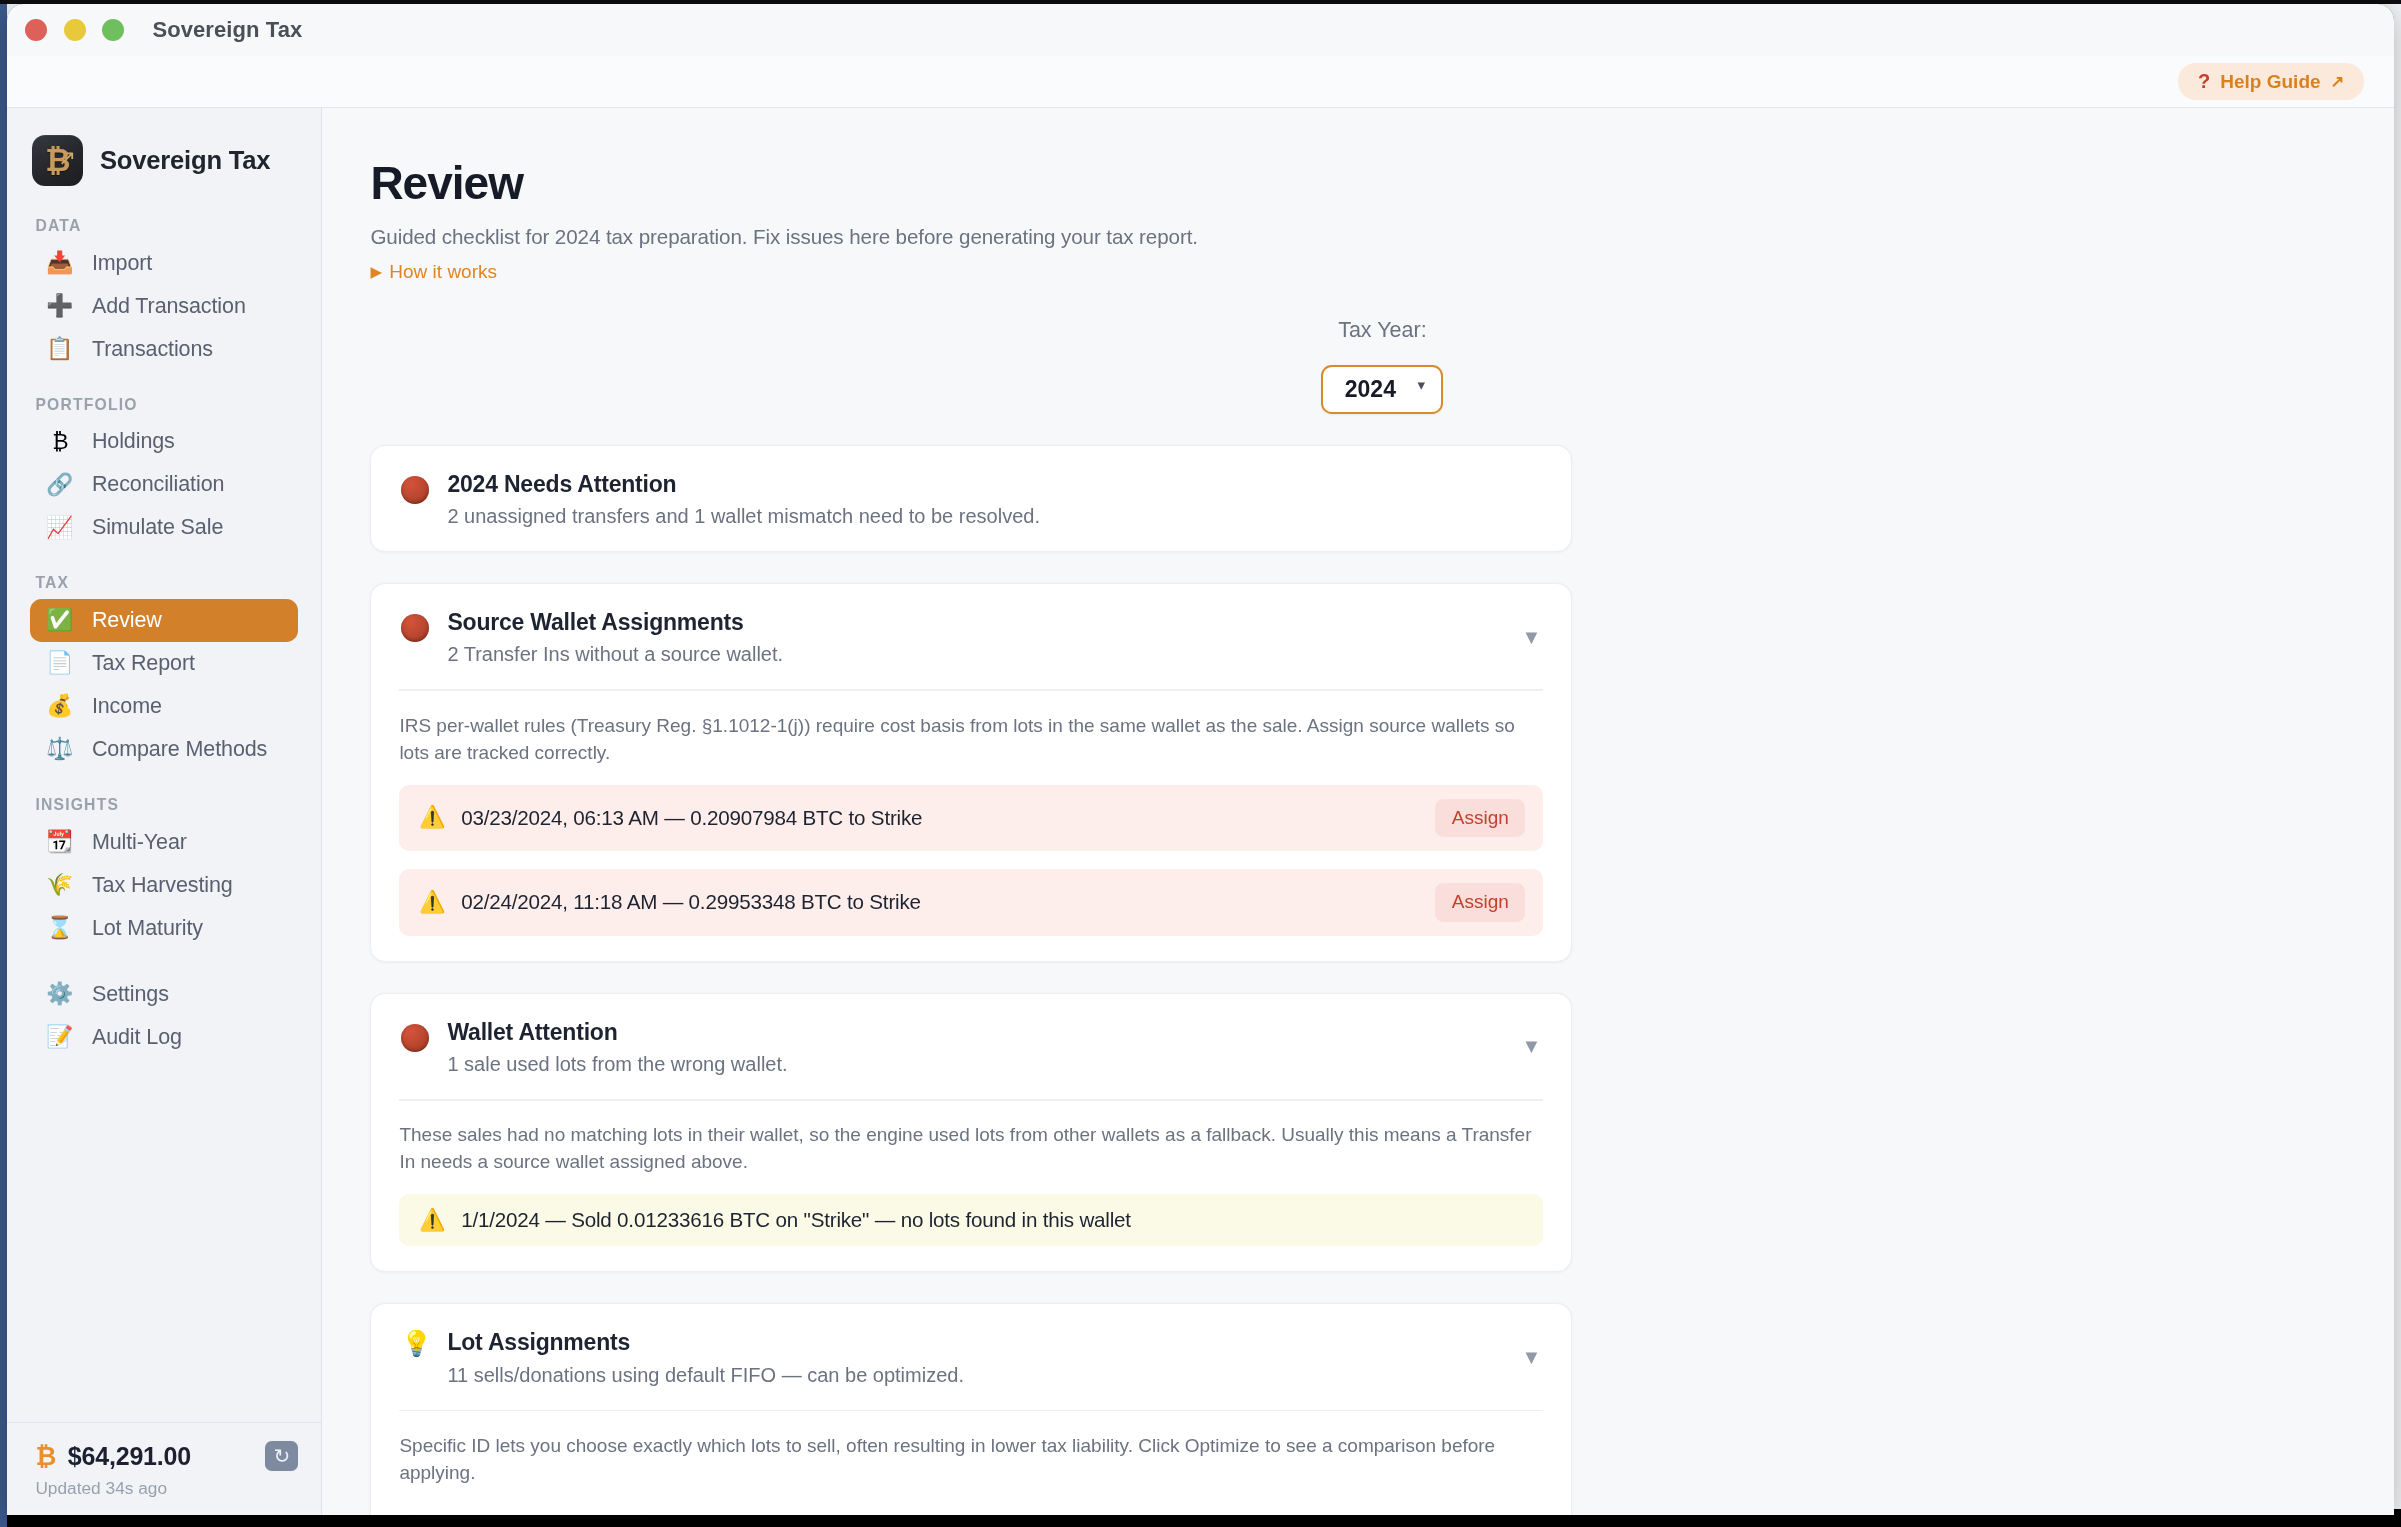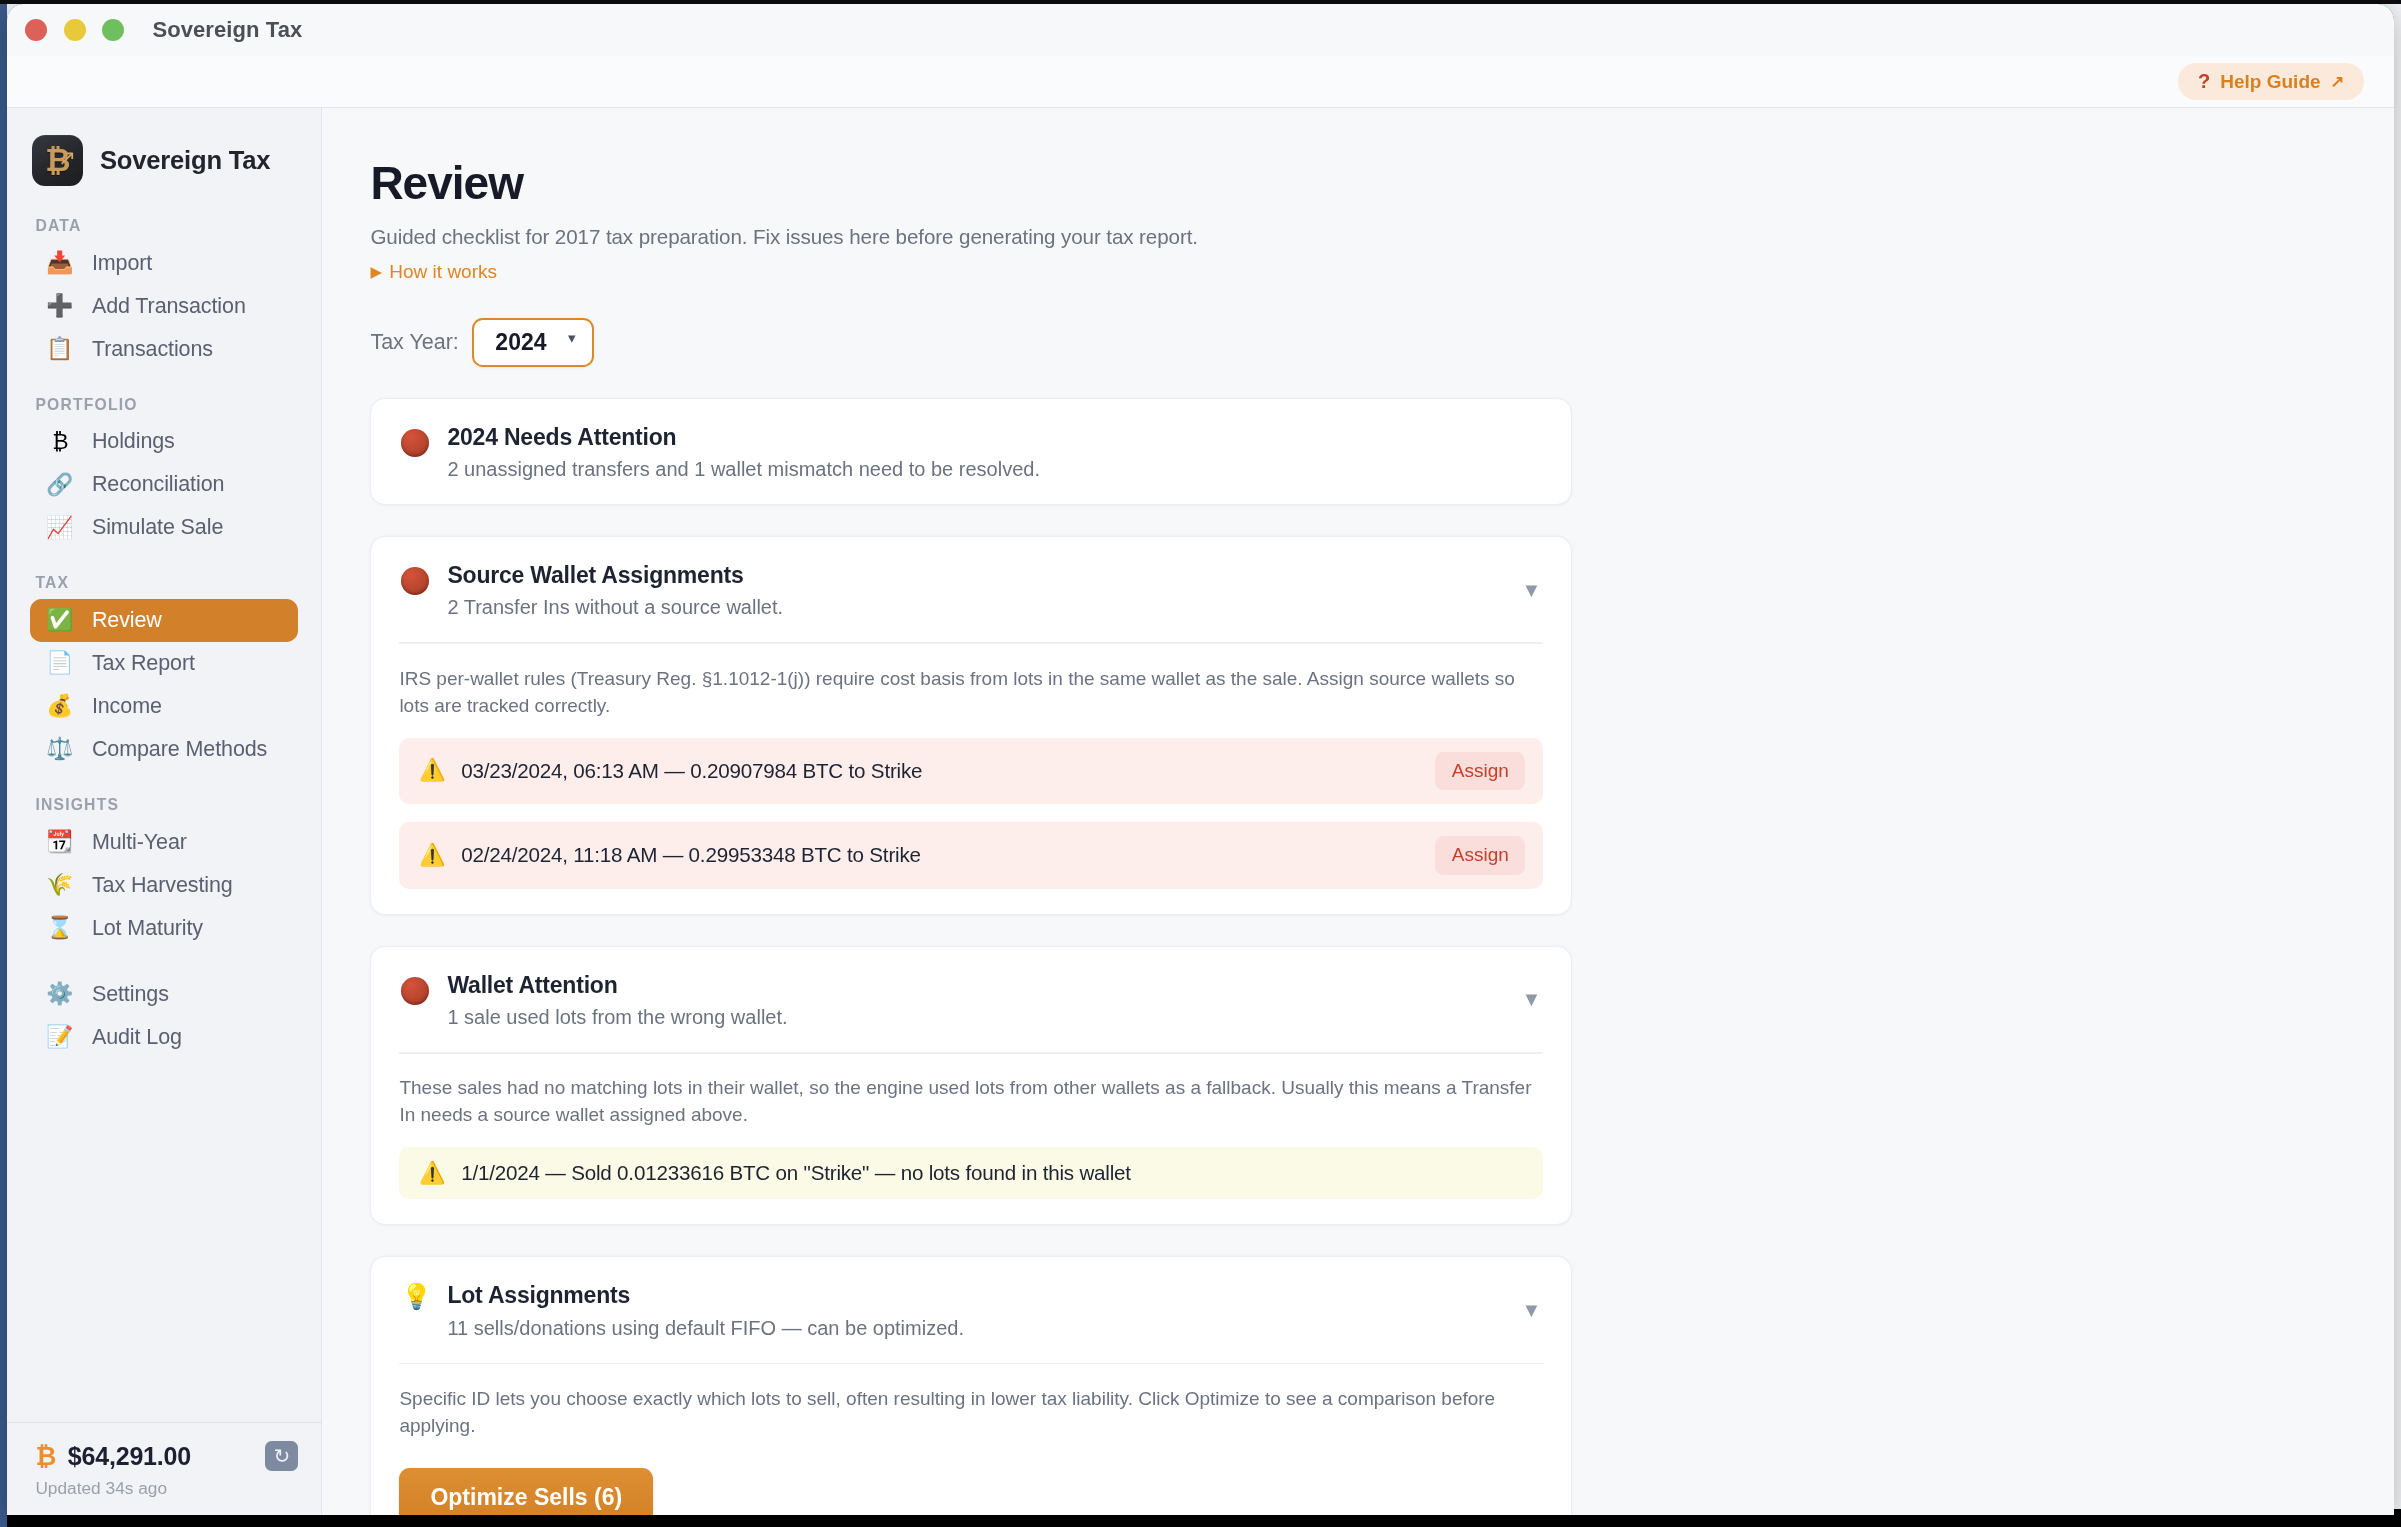--- a/index.html
+++ b/index.html
@@ -175,21 +175,21 @@
   .how-it-works {
     margin-top: 11.6px;
     font-size: 19px; color: #e08523; font-weight: 500;
     display: inline-flex; align-items: center; gap: 7.4px;
     cursor: pointer;
   }
   .how-it-works .tri { font-size: 15px; }
 
   .year-row {
     margin-top: 35px;
-    display: flex; align-items: center; gap: 13px;
+    display: flex; align-items: center; gap: 22px; flex-direction: column;
   }
   .year-label { font-size: 21.5px; color: #6b7280; }
   .year-select {
     background: #ffffff;
     border: 2.5px solid #d98a2b;
     border-radius: 10.7px;
     padding: 9px 16.5px 9px 21.5px;
     display: flex; align-items: flex-start; gap: 21.5px;
     cursor: pointer;
     box-shadow: 0 0.8px 2.5px rgba(0,0,0,.06);
@@ -387,21 +387,21 @@
           <span class="price-btc">₿</span>
           <span class="price-val">$64,291.00</span>
           <span class="refresh-icon">↻</span>
         </div>
         <div class="price-sub">Updated 34s ago</div>
       </div>
     </nav>
 
     <main class="main">
       <h1 class="page-title">Review</h1>
-      <div class="page-sub">Guided checklist for 2017 tax preparation. Fix issues here before generating your tax report.</div>
+      <div class="page-sub">Guided checklist for 2024 tax preparation. Fix issues here before generating your tax report.</div>
       <div class="how-it-works">
         <span class="tri">▶</span>
         <span>How it works</span>
       </div>
 
       <div class="year-row">
         <span class="year-label">Tax Year:</span>
         <div class="year-select">
           <span class="val">2024</span>
           <span class="caret">▾</span>

